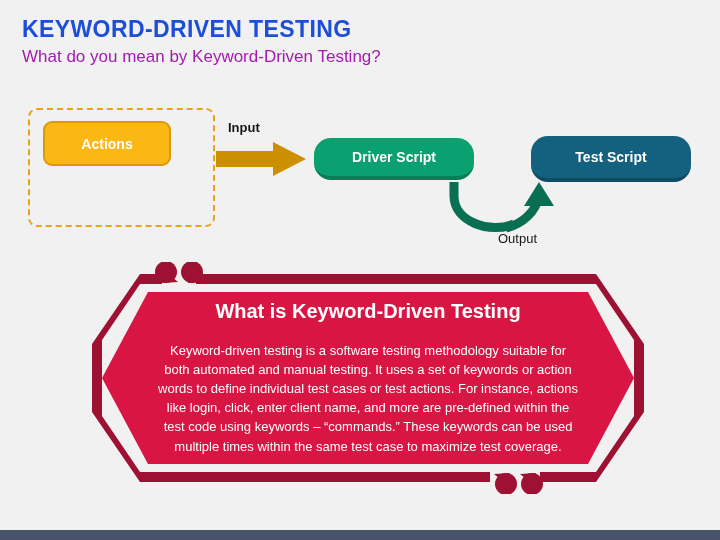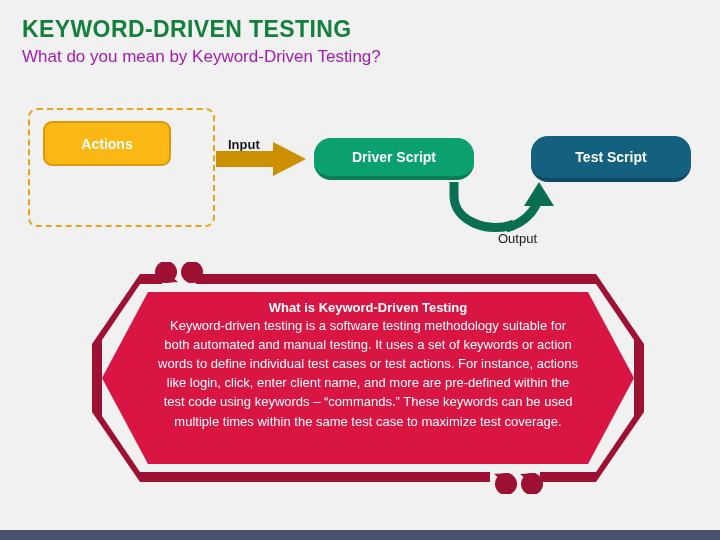--- a/index.html
+++ b/index.html
@@ -19,21 +19,21 @@
   }
 
   
   #title {
     position: absolute;
     left: 22px;
     top: 16px;
     font-size: 23px;
     font-weight: bold;
     letter-spacing: 0.4px;
-    color: #15803d;
+    color: #1d4ed8;
     white-space: nowrap;
   }
   #subtitle {
     position: absolute;
     left: 22px;
     top: 47px;
     font-size: 17px;
     font-weight: normal;
     color: #a21caf;
     white-space: nowrap;
@@ -66,21 +66,21 @@
     align-items: center;
     justify-content: center;
   }
   #box-actions   { top: 11px; }
   #box-testdata  { top: 63px; }
 
   
   #input-label {
     position: absolute;
     left: 228px;
-    top: 137px;
+    top: 120px;
     font-size: 13px;
     font-weight: bold;
     color: #16181A;
   }
   #input-arrow {
     position: absolute;
     left: 216px;
     top: 142px;
     width: 90px;
     height: 34px;
@@ -147,23 +147,23 @@
   }
   #hex-content {
     position: absolute;
     left: 68px;
     top: 38px;
     width: 424px;
     text-align: center;
     color: #FFFFFF;
   }
   #hex-heading {
-    font-size: 13px;
-    font-weight: bold;
-    margin-bottom: 1px;
+    font-size: 20px;
+    font-weight: bold;
+    margin-bottom: 18px;
   }
   #hex-body {
     font-size: 13px;
     line-height: 1.47;
     font-weight: normal;
   }
 
   
   #footer-bar {
     position: absolute;

